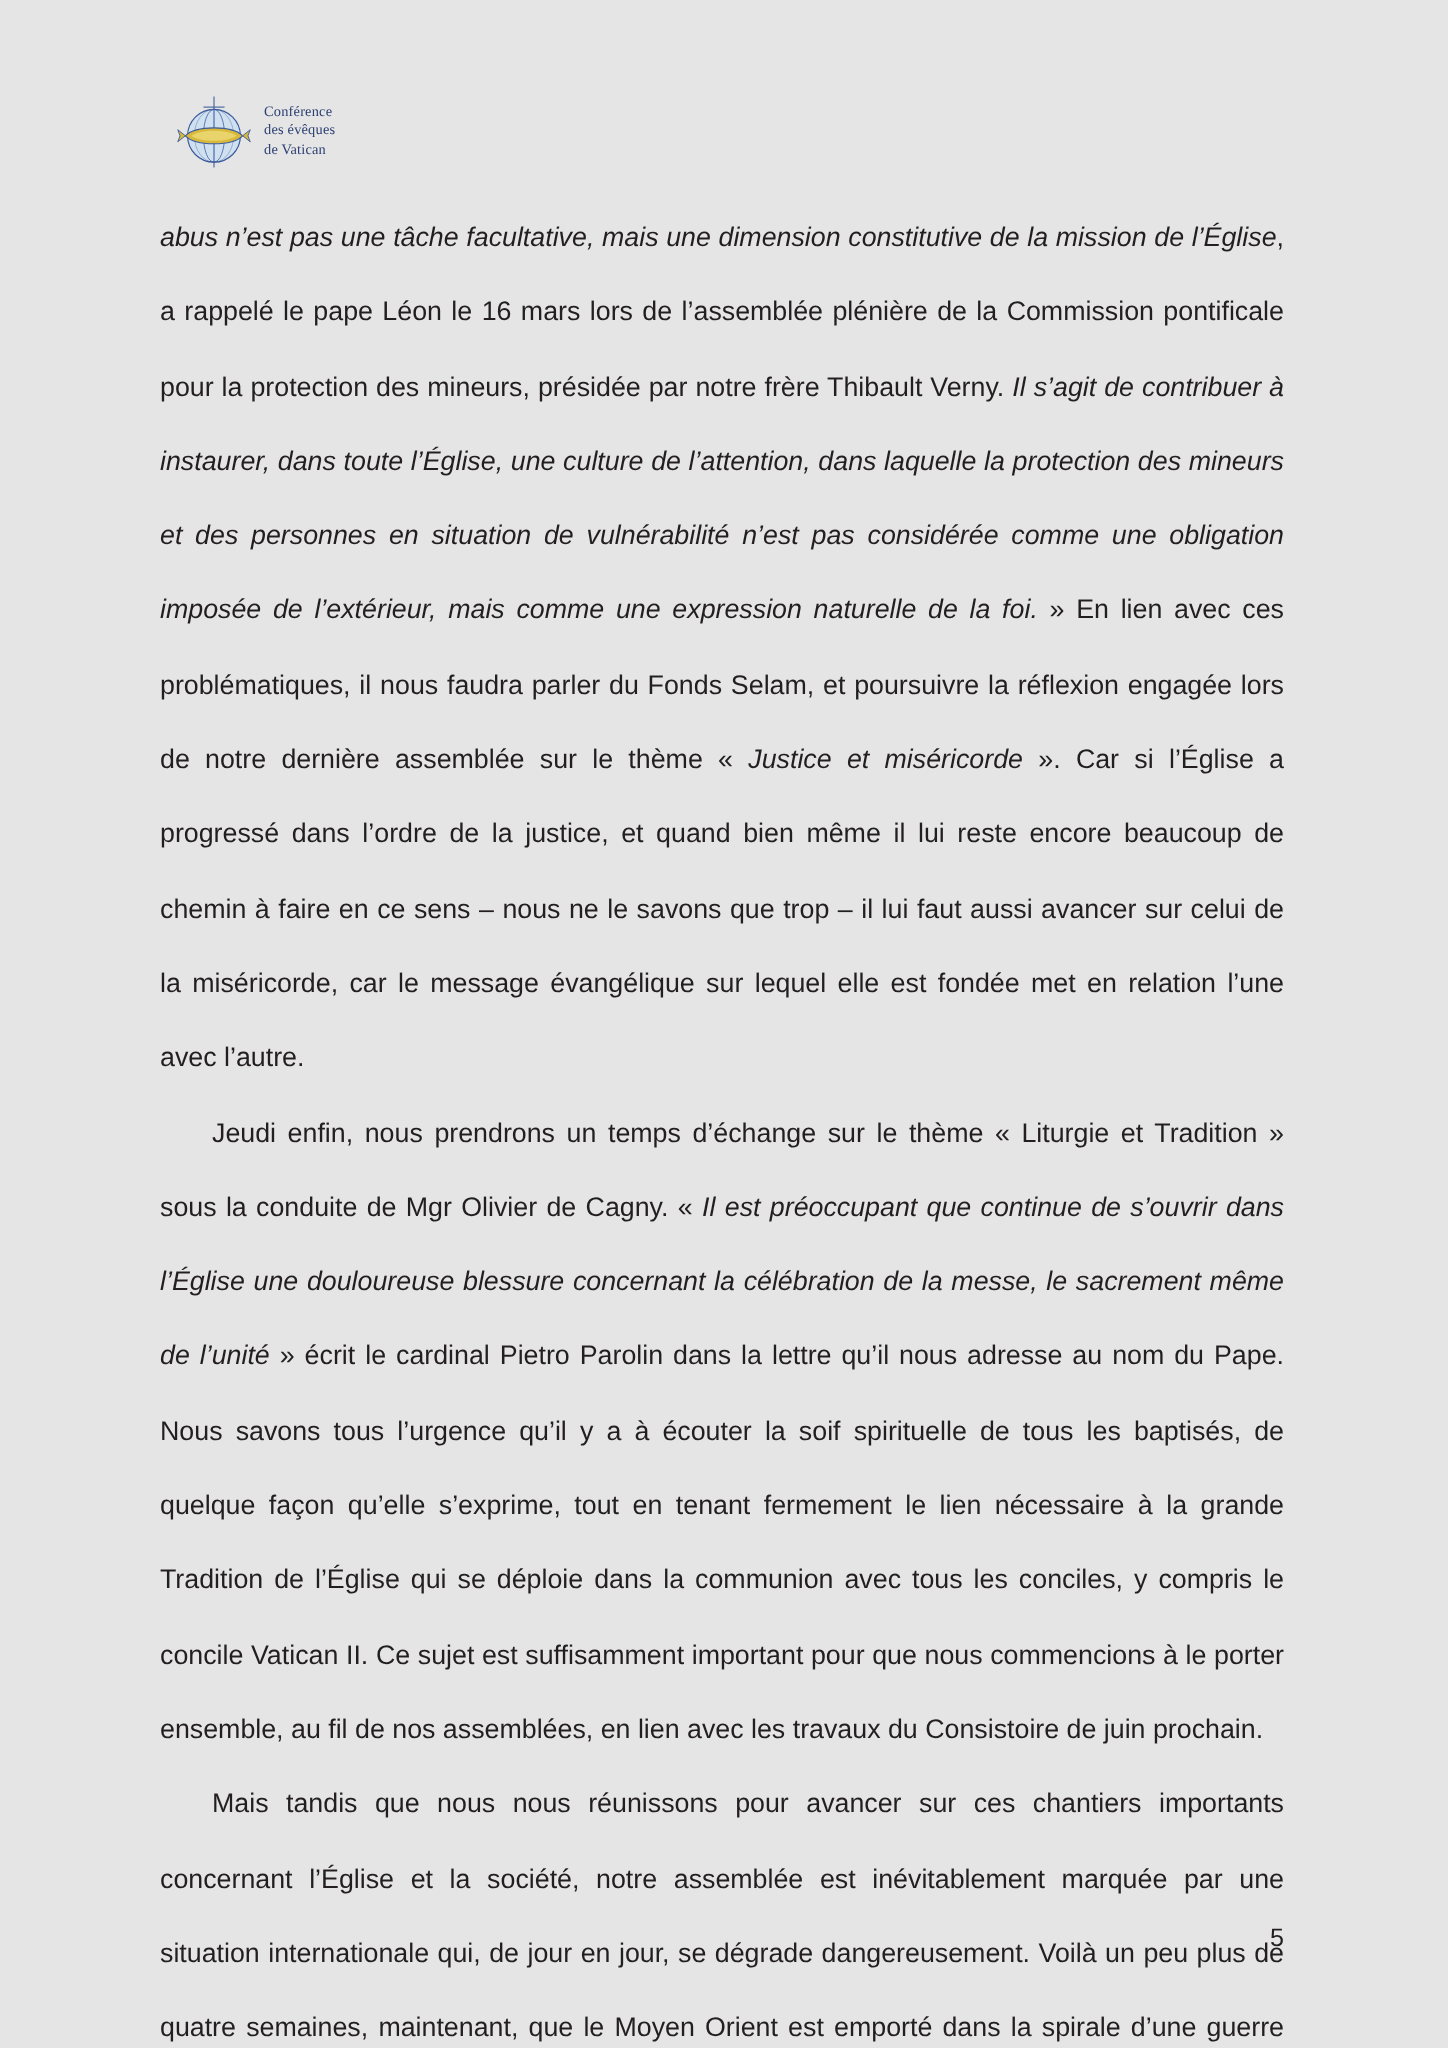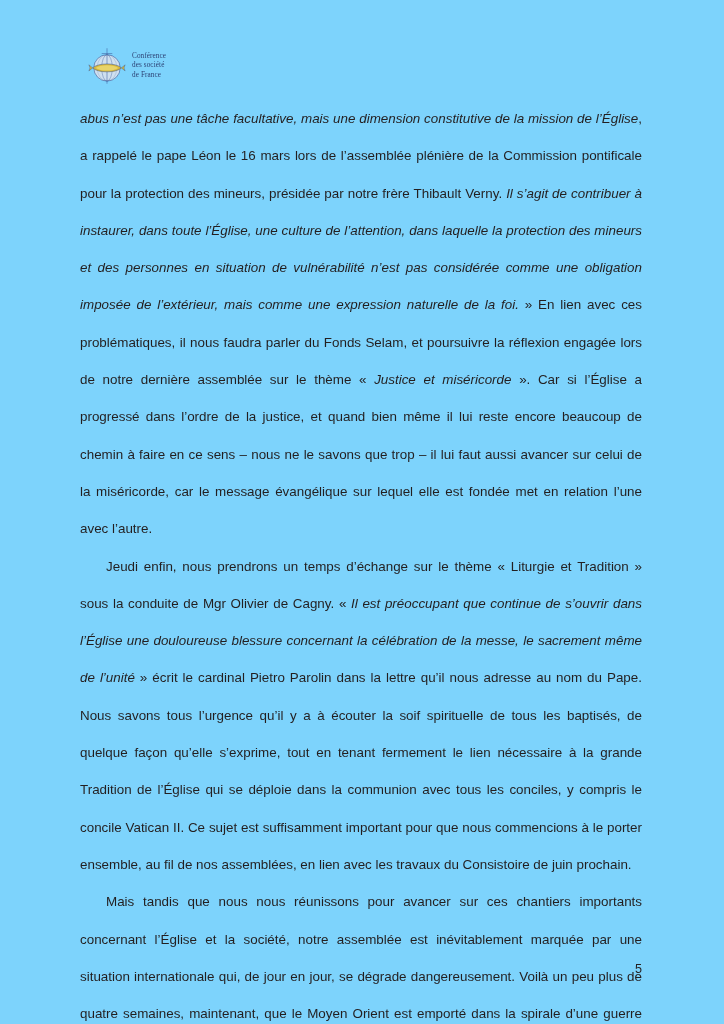--- a/index.html
+++ b/index.html
@@ -9,21 +9,21 @@
     background: #ffffff;
   }
   body {
     font-family: "Liberation Sans", sans-serif;
     color: #231f20;
   }
   .page {
     position: relative;
     width: 724px;
     height: 1024px;
-    background: #7dd3fc;
+    background: #e5e5e5;
     overflow: hidden;
     box-sizing: border-box;
   }
 
   
   .header {
     position: absolute;
     left: 88px;
     top: 44px;
     display: flex;
@@ -103,22 +103,22 @@
       <line x1="36" y1="20" x2="64" y2="20" stroke="#3b5a9a" stroke-width="1.4"></line>
 
       <path d="M12 58 C 26 44, 74 44, 88 58 C 74 72, 26 72, 12 58 Z" fill="#d9b93a" stroke="#3b5a9a" stroke-width="1.4"></path>
       <path d="M20 58 C 32 49, 68 49, 80 58 C 68 67, 32 67, 20 58 Z" fill="#e8d46a" stroke="none"></path>
 
       <path d="M12 58 L 2 50 L 5 58 L 2 66 Z" fill="#d9b93a" stroke="#3b5a9a" stroke-width="1.2"></path>
       <path d="M88 58 L 98 50 L 95 58 L 98 66 Z" fill="#d9b93a" stroke="#3b5a9a" stroke-width="1.2"></path>
     </svg>
     <div class="logo-text">
       <span>Conférence</span>
-      <span>des société</span>
-      <span>de France</span>
+      <span>des évêques</span>
+      <span>de Vatican</span>
     </div>
   </div>
 
   <div class="content">
     <p class="para"><i>abus n’est pas une tâche facultative, mais une dimension constitutive de la mission de l’Église</i><span>, a rappelé le pape Léon le 16 mars lors de l’assemblée plénière de la Commission pontificale pour la protection des mineurs, présidée par notre frère Thibault Verny. </span><i>Il s’agit de contribuer à instaurer, dans toute l’Église, une culture de l’attention, dans laquelle la protection des mineurs et des personnes en situation de vulnérabilité n’est pas considérée comme une obligation imposée de l’extérieur, mais comme une expression naturelle de la foi.</i><span> » En lien avec ces problématiques, il nous faudra parler du Fonds Selam, et poursuivre la réflexion engagée lors de notre dernière assemblée sur le thème « </span><i>Justice et miséricorde</i><span> ». Car si l’Église a progressé dans l’ordre de la justice, et quand bien même il lui reste encore beaucoup de chemin à faire en ce sens – nous ne le savons que trop – il lui faut aussi avancer sur celui de la miséricorde, car le message évangélique sur lequel elle est fondée met en relation l’une avec l’autre.</span></p>
     <p class="para"><span class="indent"></span><span>Jeudi enfin, nous prendrons un temps d’échange sur le thème « Liturgie et Tradition » sous la conduite de Mgr Olivier de Cagny.  « </span><i>Il est préoccupant que continue de s’ouvrir dans l’Église une douloureuse blessure concernant la célébration de la messe, le sacrement même de l’unité</i><span> » écrit le cardinal Pietro Parolin dans la lettre qu’il nous adresse au nom du Pape. Nous savons tous l’urgence qu’il y a à écouter la soif spirituelle de tous les baptisés, de quelque façon qu’elle s’exprime, tout en tenant fermement le lien nécessaire à la grande Tradition de l’Église qui se déploie dans la communion avec tous les conciles, y compris le concile Vatican II. Ce sujet est suffisamment important pour que nous commencions à le porter ensemble, au fil de nos assemblées, en lien avec les travaux du Consistoire de juin prochain.</span></p>
     <p class="para"><span class="indent"></span><span>Mais tandis que nous nous réunissons pour avancer sur ces chantiers importants concernant l’Église et la société, notre assemblée est inévitablement marquée par une situation internationale qui, de jour en jour, se dégrade dangereusement. Voilà un peu plus de quatre semaines, maintenant, que le Moyen Orient est emporté dans la spirale d’une guerre sans merci. Une guerre dont on peine à percevoir quel est l’objectif ultime, mais dont le nombre de victimes innocentes, décédées, blessées ou déplacées, ne cesse de croître d’heure en heure ; une guerre d’usure, d’autant plus meurtrière que la robotisation croissante met de plus en plus à distance l’acte de donner la mort.</span></p>
   </div>
 
   <div class="page-number">5</div>

